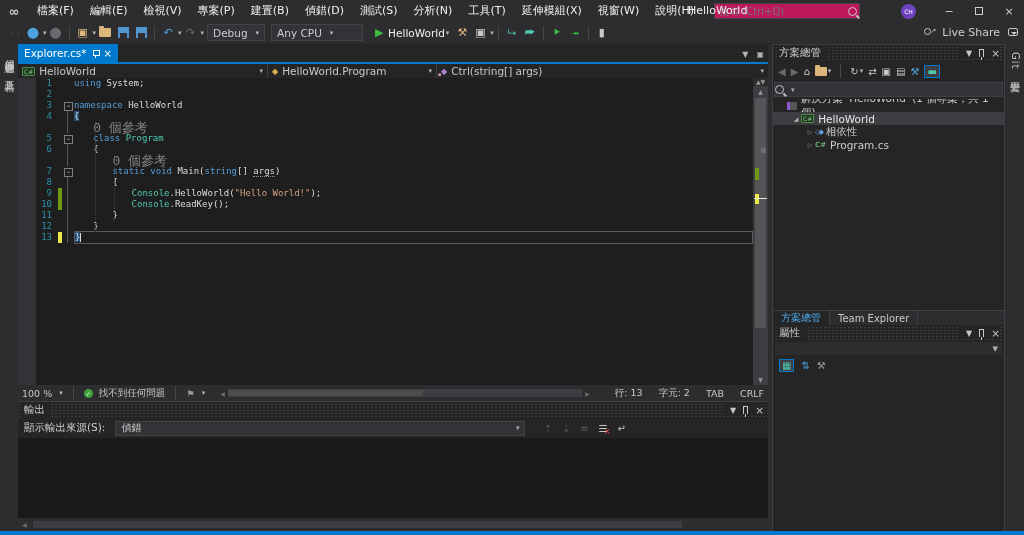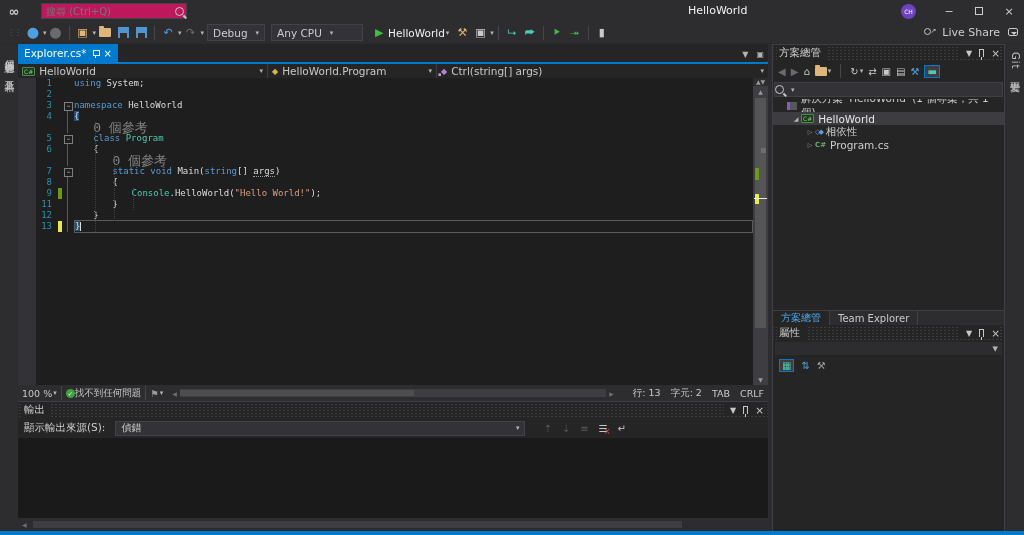--- a/index.html
+++ b/index.html
@@ -85,21 +85,21 @@
   .guide { position:absolute; width:1px; border-left:1px dotted #404045; }
   
   .vscroll { width:15px; background:#3E3E42; position:relative; flex:none; }
   .vs-split { height:9px; background:#2D2D30; border-bottom:1px solid #3F3F46; text-align:center; color:#999; font-size:6px; line-height:8px; }
   .vs-arrow { height:10px; text-align:center; color:#999; font-size:6px; line-height:10px; }
   .vs-track { position:absolute; top:20px; bottom:12px; left:1px; right:1px; background:#3E3E42; }
   .vs-thumb { position:absolute; top:0; left:1px; right:1px; height:230px; background:#555558; }
   .mark { position:absolute; height:5px; }
   .vs-down { position:absolute; bottom:0; width:100%; }
   
-  .edstatus { height:15px; background:#2D2D30; display:flex; align-items:center; font-size:9.5px; color:#C8C8C8; padding:8px 4px; }
+  .edstatus { height:15px; background:#2D2D30; display:flex; align-items:center; font-size:9.5px; color:#C8C8C8; padding:8px 4px; gap:6px; }
   .health-ic { width:9px; height:9px; border-radius:50%; background:#3FA33F; color:#fff; font-size:6px; display:flex; align-items:center; justify-content:center; }
   .hscroll { flex:1; height:10px; background:#2D2D30; display:flex; align-items:center; margin:0 6px; }
   .hscroll .arr { color:#6E6E72; font-size:6px; padding:0 3px; }
   .hscroll .track { flex:1; height:8px; background:#3E3E42; position:relative; }
   .hscroll .thumb { position:absolute; left:0; top:1px; bottom:1px; width:55%; background:#4D4D50; }
   .stat-item { margin-left:10px; }
   
   .output { height:130px; background:#252526; border-top:1px solid #3F3F46; display:flex; flex-direction:column; }
   .panel-hd { height:16px; display:flex; align-items:center; padding:0 4px; font-size:10.5px; color:#CCC;
     background-image:radial-gradient(circle, #3C3C41 0.7px, transparent 0.7px); background-size:4px 3px; background-position:60px 4px; }
@@ -148,20 +148,34 @@
   .prop-combo { height:13px; margin:1px 2px; display:flex; align-items:center; justify-content:flex-end; padding-right:4px; color:#B4B4B8; font-size:7px; background:#2D2D30; }
   .prop-toolbar { height:18px; display:flex; align-items:center; gap:7px; padding:0 6px; color:#C8C8C8; font-size:10px; }
   .prop-content { flex:1; background:#252526; }
   .bluebar { position:absolute; left:0; bottom:0; width:1024px; height:4px; background:#007ACC; }
 </style>
 </head>
 <body>
 
 <div class="titlebar">
   <div class="vs-logo">∞</div>
+  <div style="display:flex;">
+      <span class="menu-item">檔案(F)</span>
+      <span class="menu-item">編輯(E)</span>
+      <span class="menu-item">檢視(V)</span>
+      <span class="menu-item">專案(P)</span>
+      <span class="menu-item">建置(B)</span>
+      <span class="menu-item">偵錯(D)</span>
+      <span class="menu-item">測試(S)</span>
+      <span class="menu-item">分析(N)</span>
+      <span class="menu-item">工具(T)</span>
+      <span class="menu-item">延伸模組(X)</span>
+      <span class="menu-item">視窗(W)</span>
+      <span class="menu-item">說明(H)</span>
+    </div>
   <div class="qsearch">
     <input placeholder="搜尋 (Ctrl+Q)" style="">
     <span class="mag"></span>
   </div>
   <div class="win-title">HelloWorld</div>
   <div class="tb-right">
     <div class="avatar">CH</div>
     <div class="winbtn">−</div>
     <div class="winbtn">
         <span class="restore-box"></span>
@@ -325,20 +339,26 @@
               <span class="outl line"></span>
               <div class="code-body" style="padding-left: 38.4px;"><span class="tok-pl">{</span></div>
             </div>
             <div class="code-row">
               <span class="ln">9</span>
               <span class="chbar g"></span>
               <span class="outl line"></span>
               <div class="code-body" style="padding-left: 57.6px;"><span class="tok-ty">Console</span><span class="tok-pl">.HelloWorld(</span><span class="tok-st">"Hello World!"</span><span class="tok-pl">);</span></div>
             </div>
             <div class="code-row">
+              <span class="ln">10</span>
+              <span class="chbar g"></span>
+              <span class="outl line"></span>
+              <div class="code-body" style="padding-left: 57.6px;"><span class="tok-ty">Console</span><span class="tok-pl">.ReadKey();</span></div>
+            </div>
+            <div class="code-row">
               <span class="ln">11</span>
               <span class="chbar "></span>
               <span class="outl line"></span>
               <div class="code-body" style="padding-left: 38.4px;"><span class="tok-pl">}</span></div>
             </div>
             <div class="code-row">
               <span class="ln">12</span>
               <span class="chbar "></span>
               <span class="outl line"></span>
               <div class="code-body" style="padding-left: 19.2px;"><span class="tok-pl">}</span></div>

